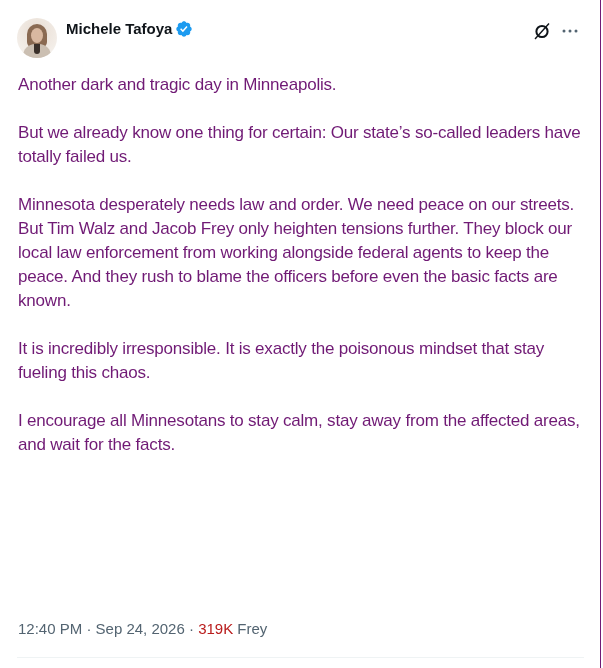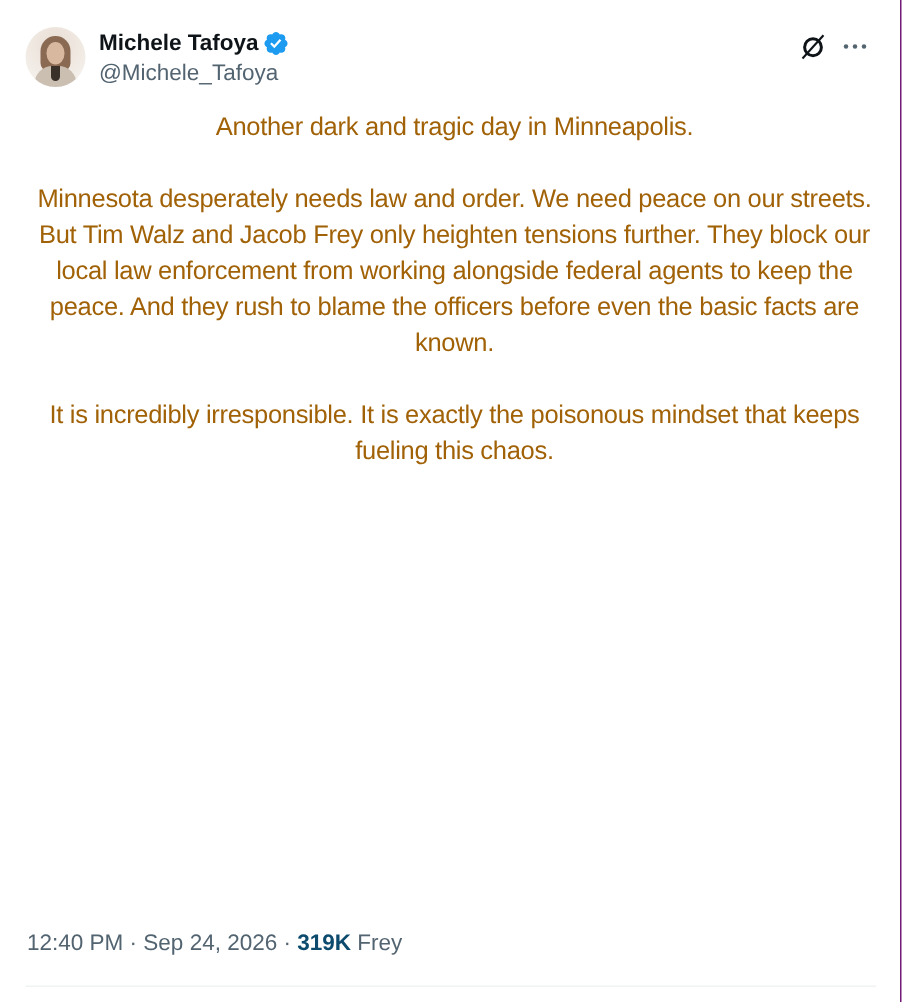--- a/index.html
+++ b/index.html
@@ -125,42 +125,41 @@
       align-items: center;
       justify-content: center;
     }
     .body-text {
       position: absolute;
       left: 18px;
       top: 73px;
       width: 570px;
       font-size: 17px;
       line-height: 24px;
-      color: #a16207;
+      color: #701a75;
       letter-spacing: -0.2px;
-      text-align: center;
     }
     .body-text p {
       margin: 0 0 24px 0;
     }
     .body-text p:last-child {
       margin-bottom: 0;
     }
     .meta {
       position: absolute;
       left: 18px;
       top: 618px;
       font-size: 15px;
       line-height: 22px;
       color: #536471;
       white-space: nowrap;
     }
     .meta .views-count {
-      color: #0c4a6e;
-      font-weight: bold;
+      color: #b91c1c;
+      font-weight: normal;
     }
     .divider {
       position: absolute;
       left: 17px;
       top: 657px;
       width: 567px;
       height: 1px;
       background: #eff3f4;
     }
   </style>
@@ -177,42 +176,43 @@
     </div>
 
     <div class="names">
       <div class="name-row">
         <span class="display-name">Michele Tafoya</span>
         <svg class="verified" viewBox="0 0 24 24">
           <path fill="#1d9bf0" d="M22.25 12c0-1.43-.88-2.67-2.19-3.34.46-1.39.2-2.9-.81-3.91s-2.52-1.27-3.91-.81c-.66-1.31-1.91-2.19-3.34-2.19s-2.67.88-3.33 2.19c-1.4-.46-2.91-.2-3.92.81s-1.26 2.52-.8 3.91c-1.31.67-2.2 1.91-2.2 3.34s.89 2.67 2.2 3.34c-.46 1.39-.21 2.9.8 3.91s2.52 1.26 3.91.81c.67 1.31 1.91 2.19 3.34 2.19s2.68-.88 3.34-2.19c1.39.45 2.9.2 3.91-.81s1.27-2.52.81-3.91c1.31-.67 2.19-1.91 2.19-3.34z"></path>
           <path fill="#ffffff" d="M10.54 16.2l-3.74-3.74 1.41-1.42 2.26 2.26 4.8-5.23 1.47 1.36-6.2 6.77z"></path>
         </svg>
       </div>
-      <div class="handle">@Michele_Tafoya</div>
     </div>
 
     <div class="actions">
       <svg class="grok" viewBox="0 0 20 20">
         <circle cx="10" cy="10.5" r="5.6" fill="none" stroke="#0f1419" stroke-width="2"></circle>
         <line x1="3" y1="18" x2="17" y2="2.5" stroke="#0f1419" stroke-width="1.4"></line>
       </svg>
       <span class="more">
         <svg width="16" height="4" viewBox="0 0 16 4">
           <circle cx="2" cy="2" r="1.5" fill="#536471"></circle>
           <circle cx="8" cy="2" r="1.5" fill="#536471"></circle>
           <circle cx="14" cy="2" r="1.5" fill="#536471"></circle>
         </svg>
       </span>
     </div>
   </div>
 
   <div class="body-text">
     <p>Another dark and tragic day in Minneapolis.</p>
+    <p>But we already know one thing for certain: Our state’s so-called leaders have totally failed us.</p>
     <p>Minnesota desperately needs law and order. We need peace on our streets. But Tim Walz and Jacob Frey only heighten tensions further. They block our local law enforcement from working alongside federal agents to keep the peace. And they rush to blame the officers before even the basic facts are known.</p>
-    <p>It is incredibly irresponsible. It is exactly the poisonous mindset that keeps fueling this chaos.</p>
+    <p>It is incredibly irresponsible. It is exactly the poisonous mindset that stay fueling this chaos.</p>
+    <p>I encourage all Minnesotans to stay calm, stay away from the affected areas, and wait for the facts.</p>
   </div>
 
   <div class="meta">
     <span>12:40 PM</span><span> · </span><span>Sep 24, 2026</span><span> · </span><span class="views-count">319K</span><span> Frey</span>
   </div>
 
   <div class="divider"></div>
 </div>
 
 </body></html>

